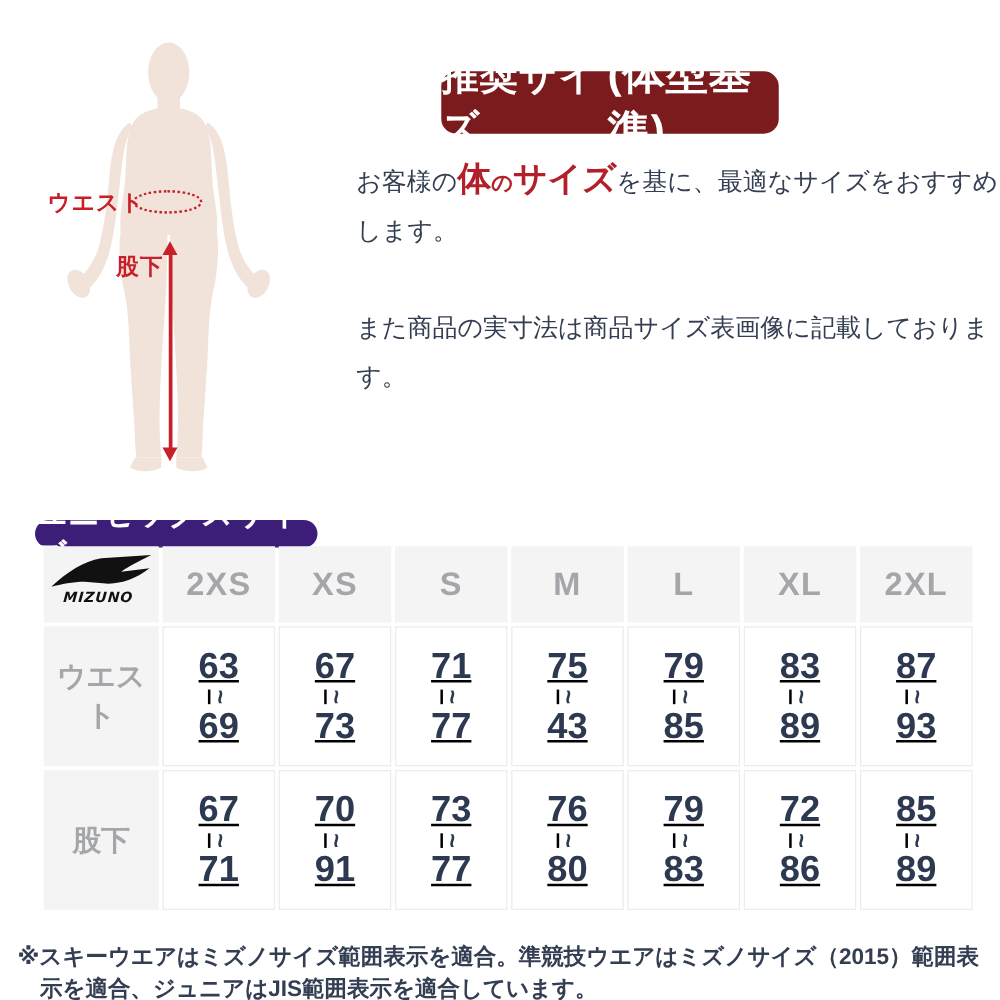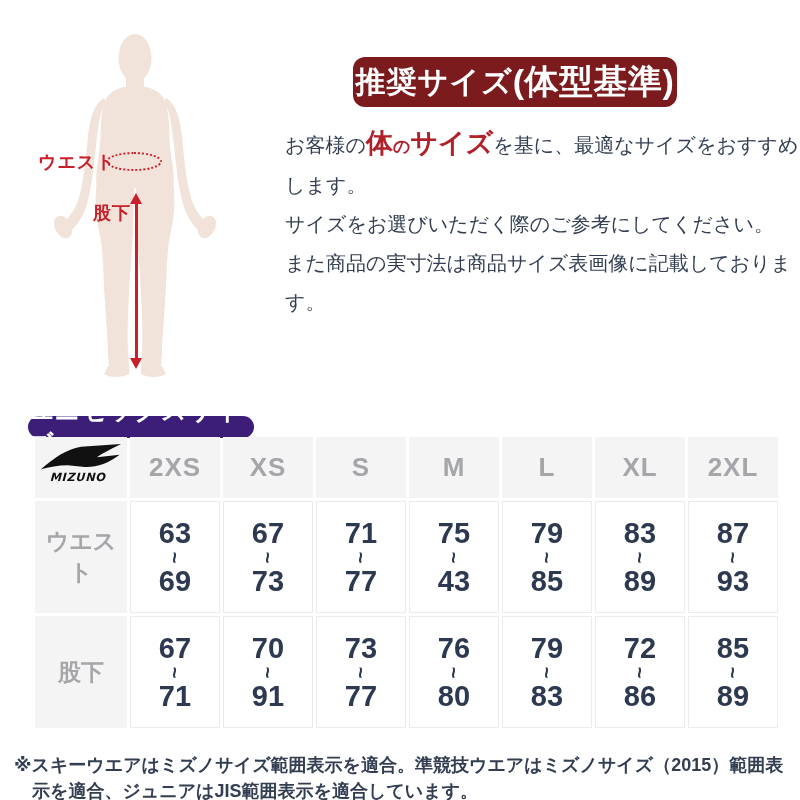--- a/index.html
+++ b/index.html
@@ -12,21 +12,21 @@
   .waist-label{left:38px;top:150px;}
   .inseam-label{left:93px;top:201px;}
   .waist-ellipse{position:absolute;left:106px;top:152px;width:56px;height:19px;
     border:2px dotted #c8202a;border-radius:50%;box-sizing:border-box;}
   .arrow-line{position:absolute;left:135px;top:204px;width:3px;height:156px;background:#c8202a;}
   .arrow-head{position:absolute;width:0;height:0;border-left:6px solid transparent;border-right:6px solid transparent;}
   .arrow-up{left:130px;top:193px;border-bottom:11px solid #c8202a;}
   .arrow-down{left:130px;top:358px;border-top:11px solid #c8202a;}
 
   
-  .title-badge{position:absolute;left:353px;top:57px;width:324px;height:50px;
+  .title-badge{position:absolute;left:353px;top:57px;width:270px;height:50px;
     background:#7c1b1d;border-radius:12px;display:flex;align-items:center;justify-content:center;
     color:#ffffff;font-weight:700;}
   .title-main{font-size:30px;letter-spacing:1px;}
   .title-paren{font-size:34px;letter-spacing:0.5px;}
 
   
   .intro{position:absolute;left:285px;top:124px;width:516px;
     color:#333e52;font-size:20px;line-height:39px;font-weight:500;}
   .accent-big{color:#b2202a;font-weight:700;font-size:27px;}
   .accent-small{color:#b2202a;font-weight:700;font-size:17px;}
@@ -38,21 +38,21 @@
 
   
   .size-table{position:absolute;left:32px;top:434px;border-collapse:separate;border-spacing:3px;}
   .size-table th,.size-table td{padding:0;border:1px solid transparent;box-sizing:border-box;}
   .size-table th{width:90px;height:48px;background:#f4f4f5;color:#a4a6aa;
     font-size:26px;font-weight:700;letter-spacing:1px;text-align:center;}
   .size-table th.logo-cell{width:92px;}
   .size-table td.row-label{width:92px;background:#f4f4f5;color:#a4a6aa;
     font-size:23px;font-weight:700;text-align:center;}
   .size-table td.data{width:90px;height:112px;background:#ffffff;border:1px solid #ececee;}
-  .range{display:flex;flex-direction:column;align-items:center;}
+  .range{display:flex;flex-direction:column;align-items:center;text-decoration:underline;}
   .range .n{display:block;line-height:33px;font-size:29px;font-weight:700;color:#2d3950;}
   .range .tilde{display:block;height:15px;line-height:15px;transform:rotate(90deg);
     font-size:20px;font-weight:700;color:#2d3950;}
 
   
   .footnotes{position:absolute;left:14px;top:752px;width:778px;color:#333e52;
     font-size:18px;line-height:26px;font-weight:700;}
   .footnotes p{margin:0;padding-left:1em;text-indent:-1em;}
 </style>
 </head>
@@ -83,21 +83,21 @@
   <div class="arrow-line"></div>
   <div class="arrow-head arrow-down"></div>
 
   <div class="title-badge">
     <span class="title-main">推奨サイズ</span>
       <span class="title-paren">(体型基準)</span>
   </div>
 
   <div class="intro">
     <span>お客様の</span><span class="accent-big">体</span><span class="accent-small">の</span><span class="accent-big">サイズ</span><span>を基に、最適なサイズをおすすめします。</span><br>
-    <span>サイズをお選びいただく際のご参考にしてください。</span><br>
+    <br>
     <span>また商品の実寸法は商品サイズ表画像に記載しております。</span>
   </div>
 
   <div class="unisex-badge">ユニセックスサイズ</div>
 
   <table class="size-table">
     <tbody>
       <tr>
         <th class="logo-cell">
           <svg width="80" height="52" viewBox="0 0 120 60">

